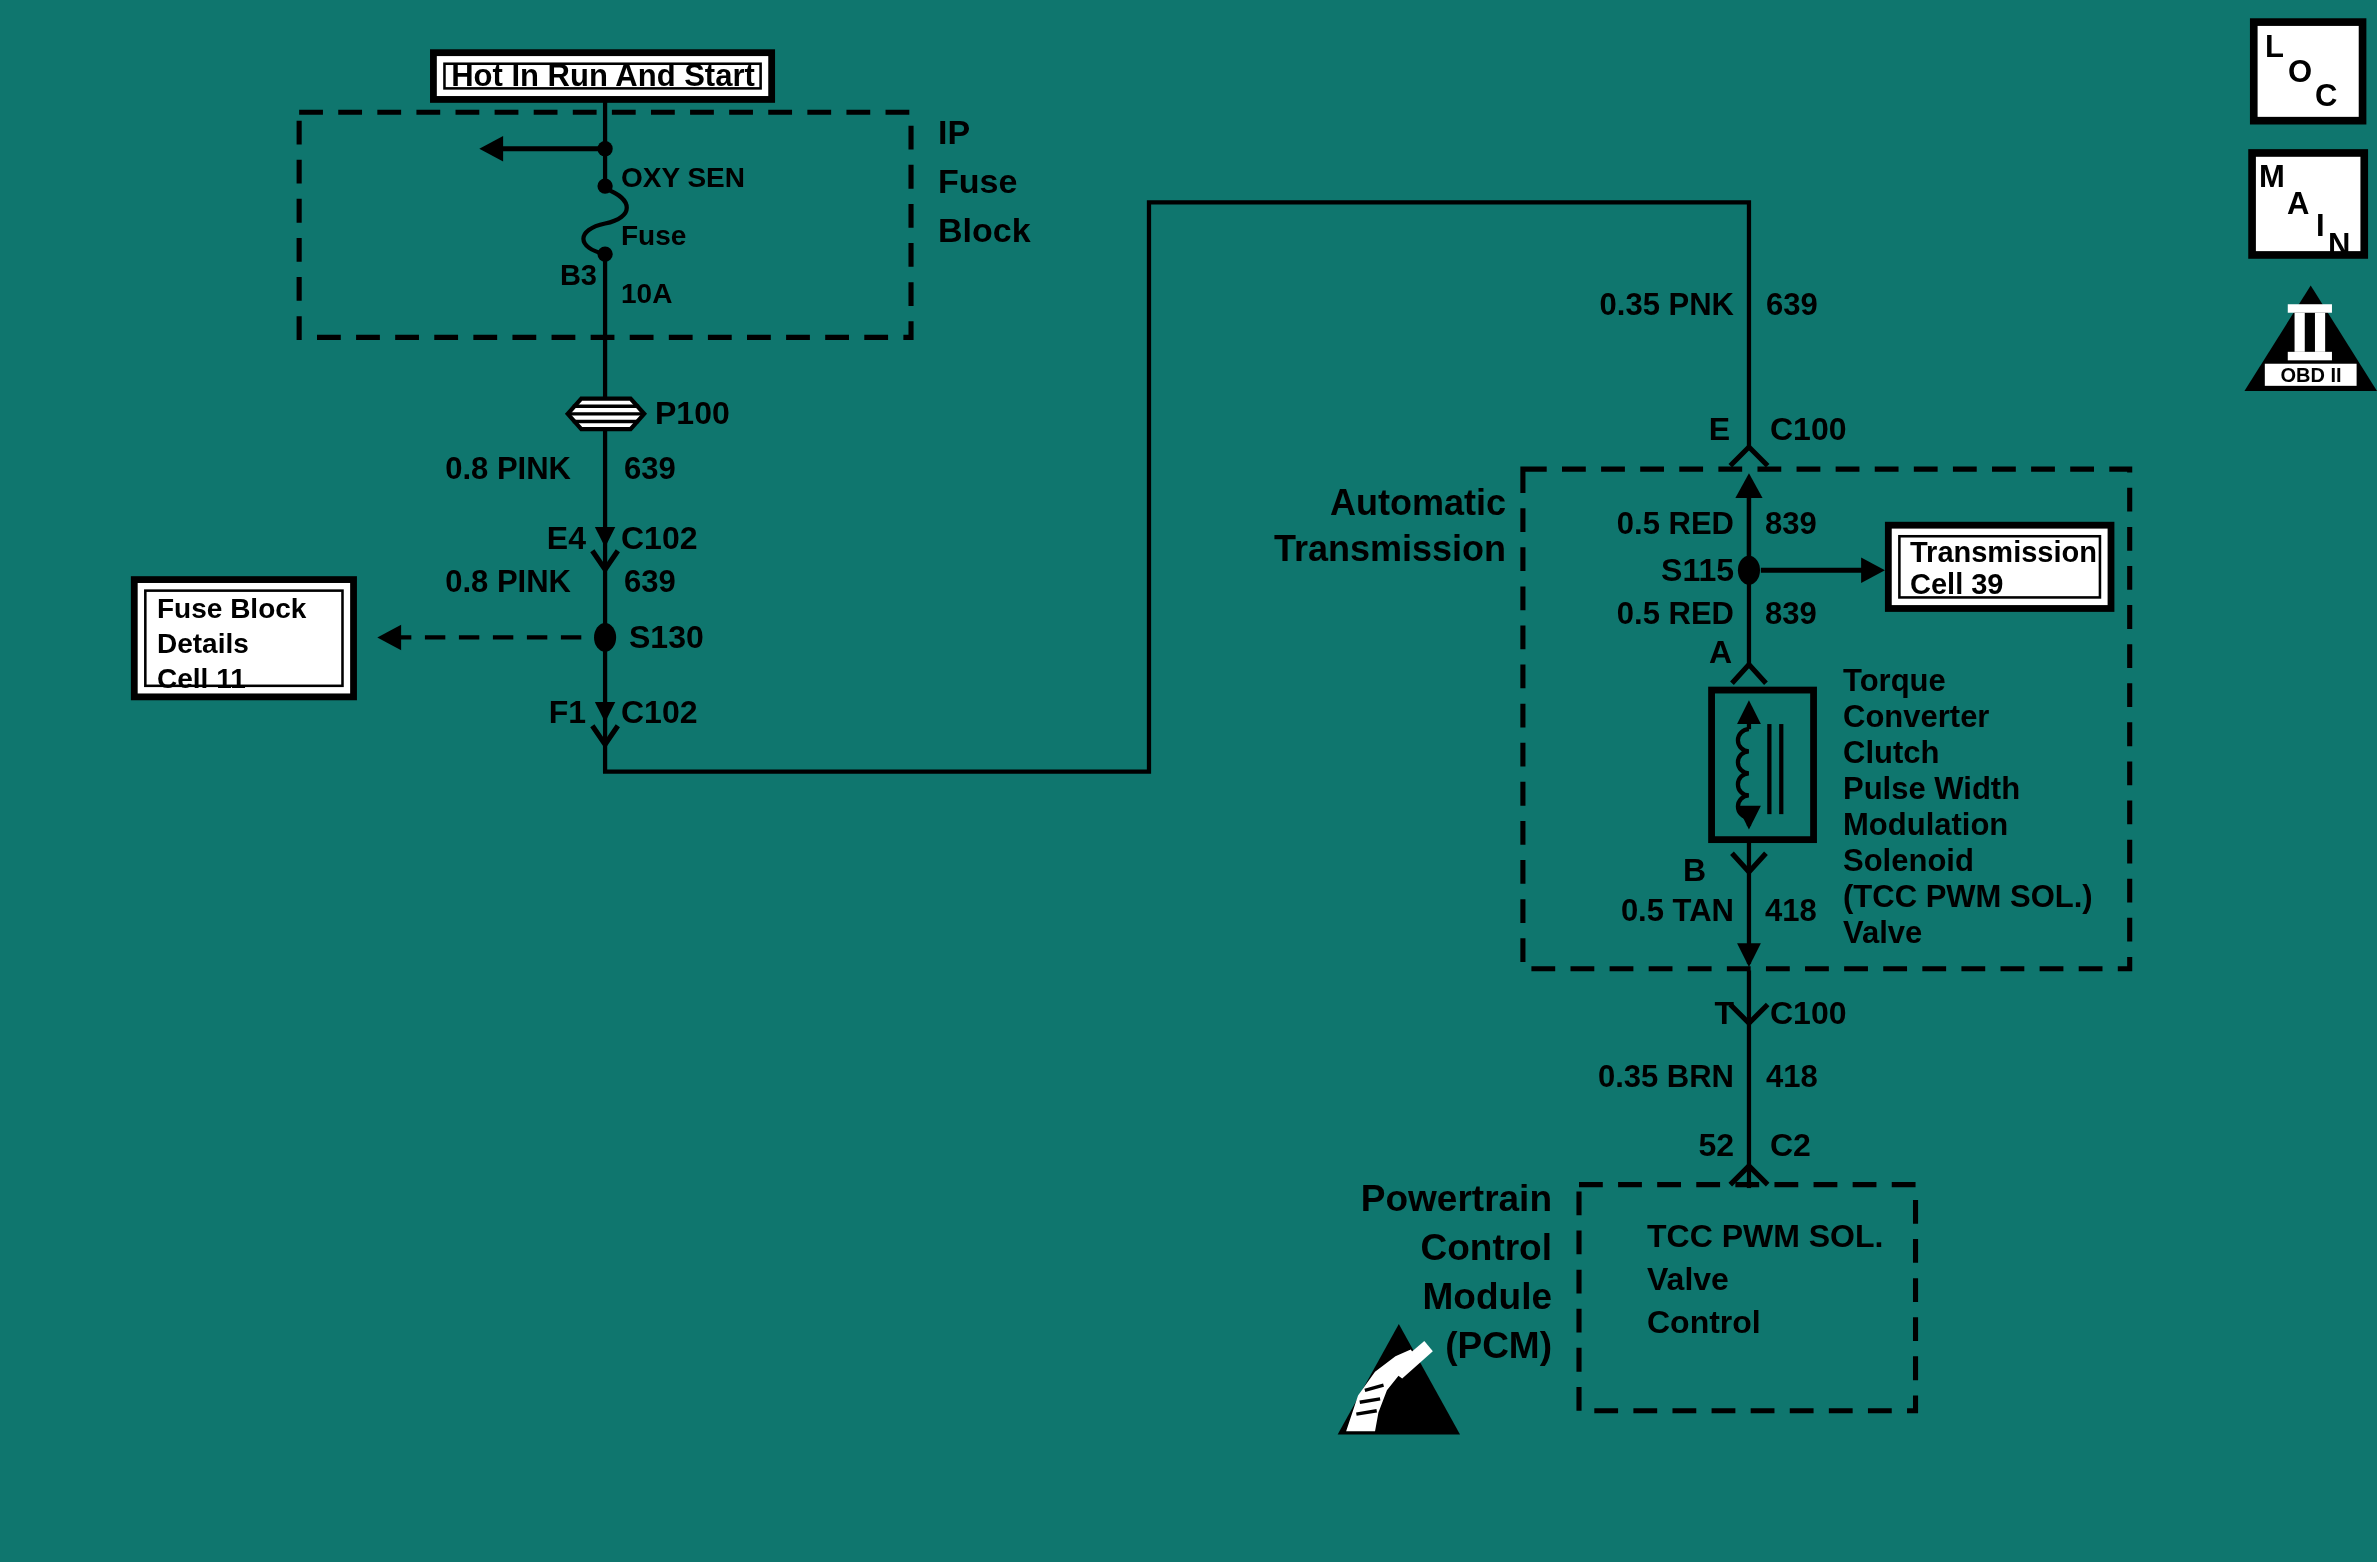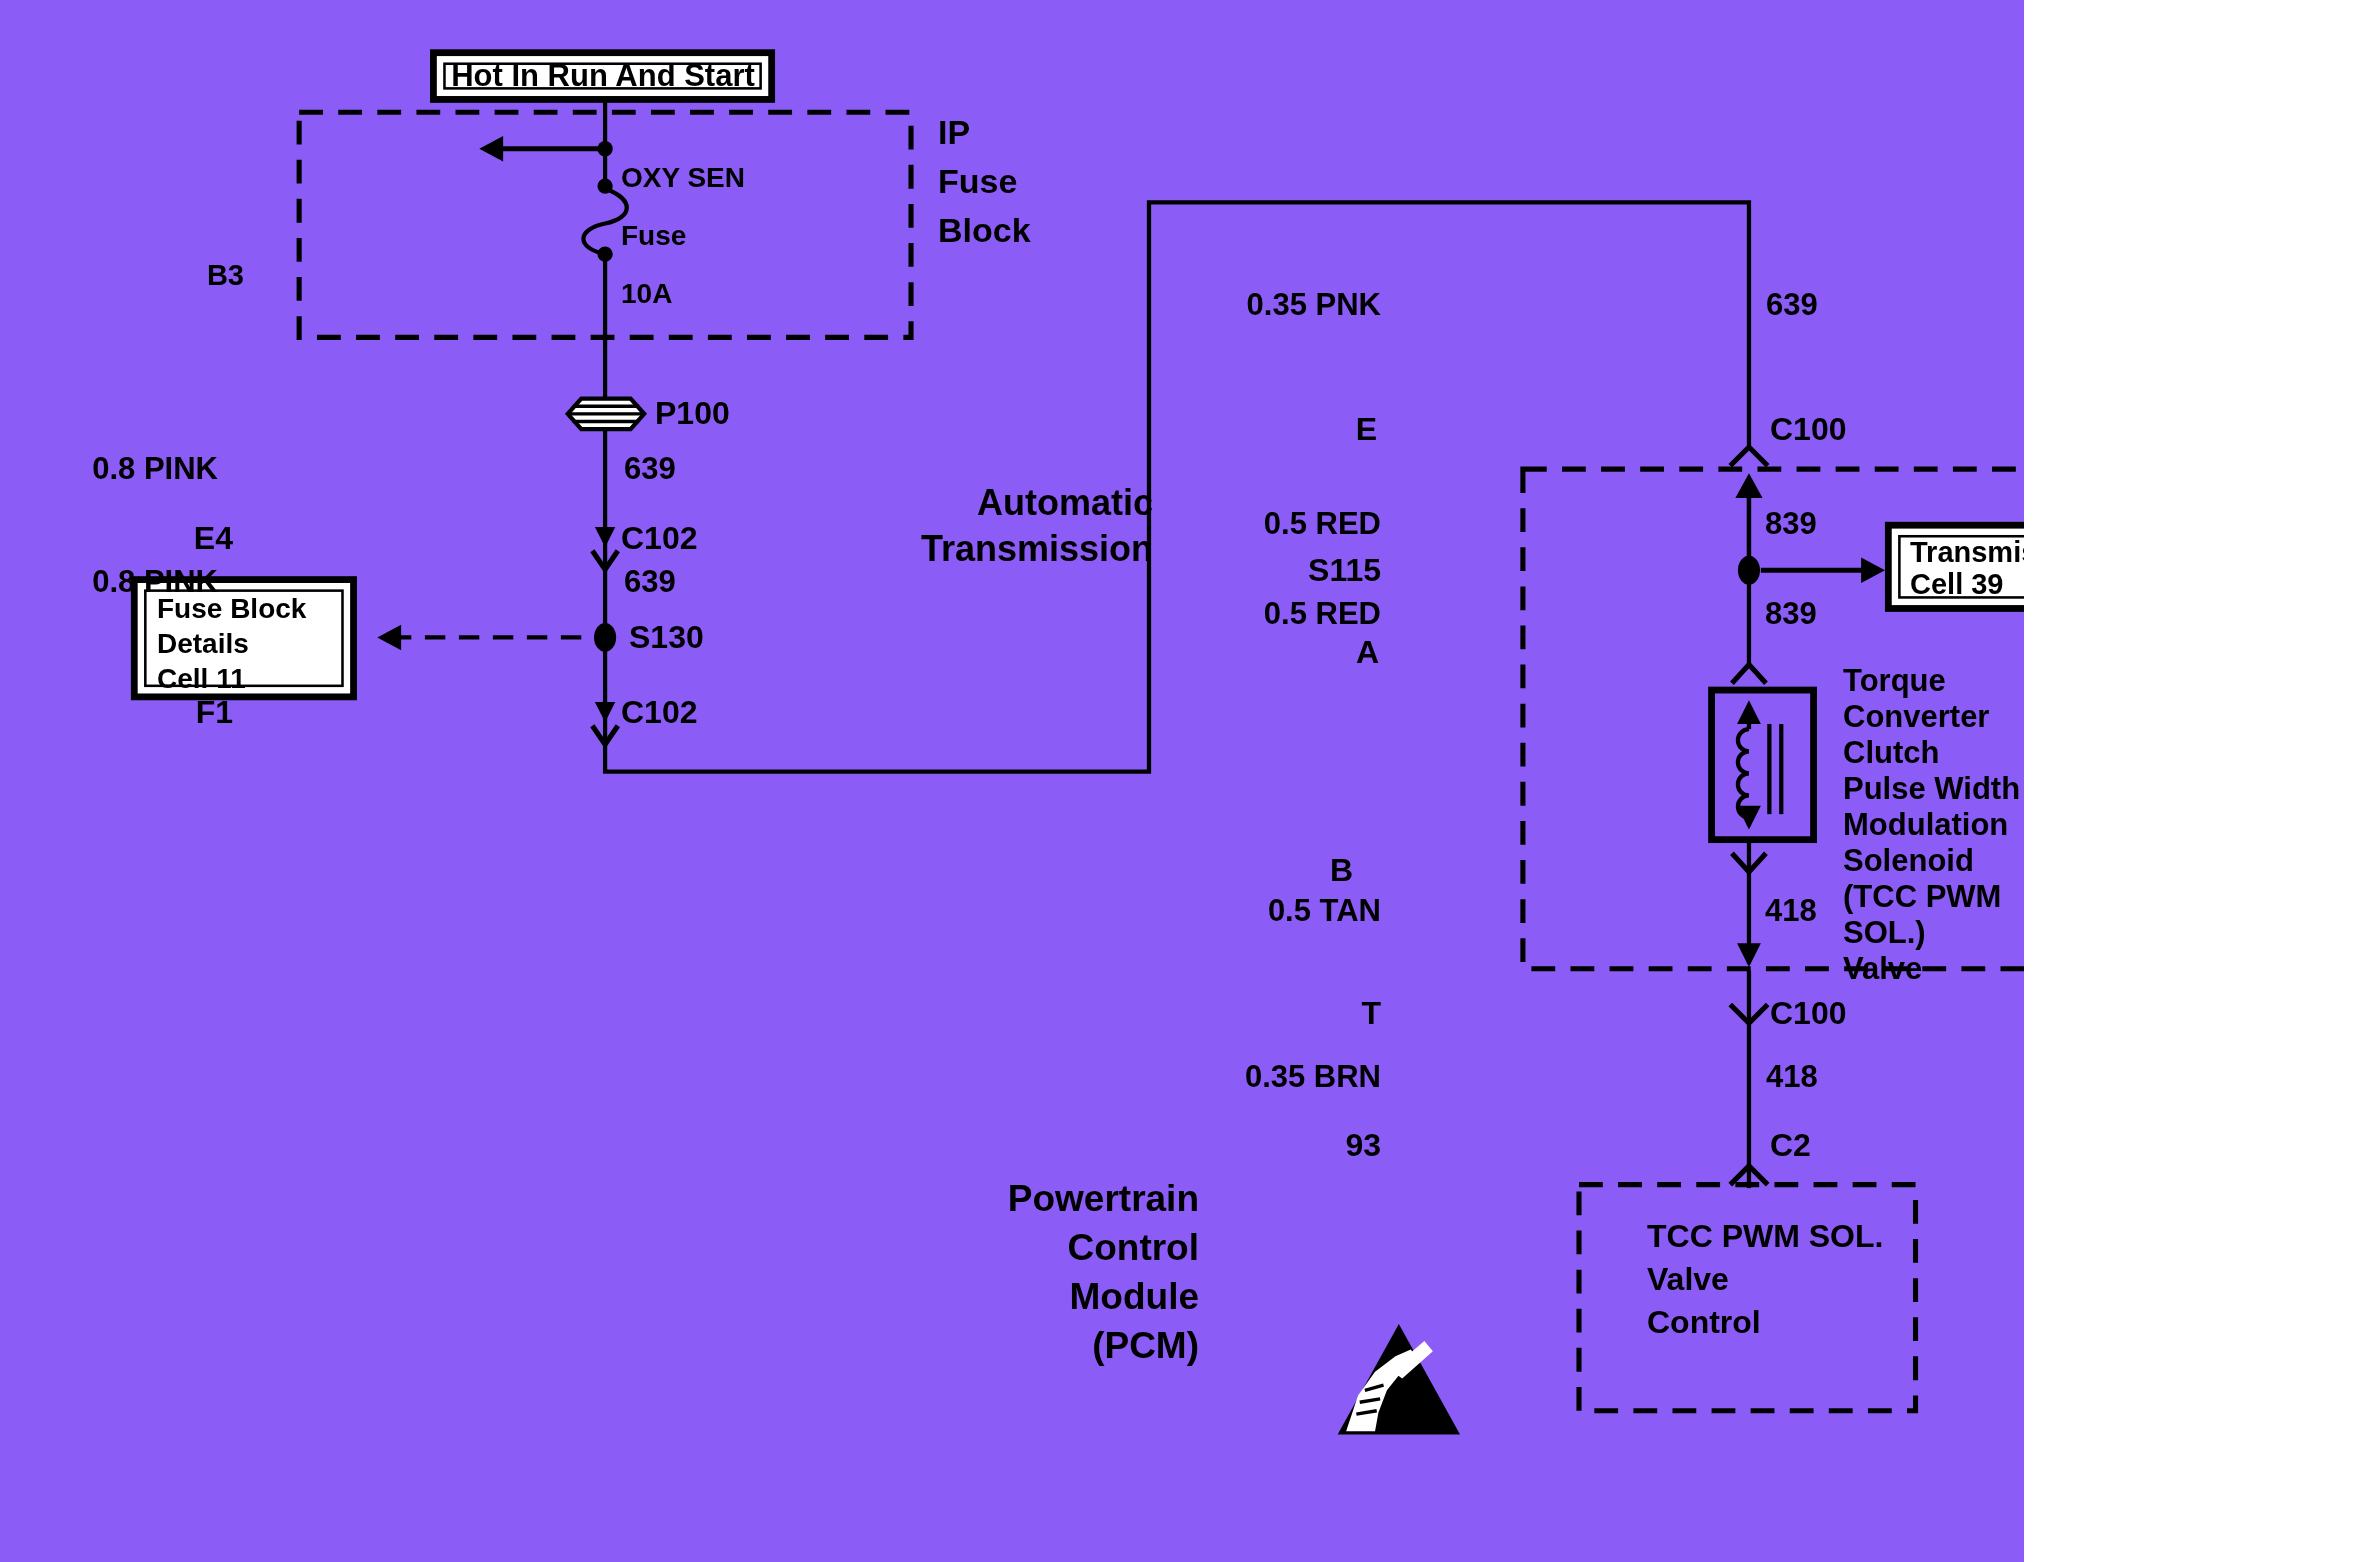--- a/index.html
+++ b/index.html
@@ -1,16 +1,16 @@
 <!DOCTYPE html>
 <html style="font-size:13.6px"><head>
 <meta charset="utf-8">
 <style>
   html,body{margin:0;padding:0;background:#fff;}
-  #page{position:relative;width:2024px;height:1562px;background:#8b5cf6;overflow:hidden;}
+  #page{position:relative;width:2377px;height:1562px;background:#0f766e;overflow:hidden;}
   .t{position:absolute;font-weight:bold;color:#000;white-space:pre-line;font-family:"Liberation Sans",sans-serif;}
   .r{text-align:right;}
   .c{text-align:center;}
   .f33{font-size:28px;line-height:35px;}
   .f34{font-size:29px;line-height:36px;}
   .f36{font-size:31px;line-height:37px;}
   .f37{font-size:31px;line-height:38px;}
   .f38{font-size:32px;line-height:39px;}
   .f40{font-size:34px;line-height:49px;}
   .f42{font-size:36px;line-height:46px;}
@@ -178,21 +178,21 @@
 
   <div class="t f37 r" style="right:643px;top:892px;">0.5 TAN</div>
   <div class="t f37" style="left:1765px;top:892px;">418</div>
 
   <div class="t f38 r" style="right:643px;top:994px;">T</div>
   <div class="t f38" style="left:1770px;top:994px;">C100</div>
 
   <div class="t f37 r" style="right:643px;top:1058px;">0.35 BRN</div>
   <div class="t f37" style="left:1766px;top:1058px;">418</div>
 
-  <div class="t f38 r" style="right:643px;top:1126px;">93</div>
+  <div class="t f38 r" style="right:643px;top:1126px;">52</div>
   <div class="t f38" style="left:1770px;top:1126px;">C2</div>
 
   <div class="t f38" style="left:1647px;top:1215px;line-height:43px;">TCC PWM SOL.
 Valve
 Control</div>
   <div class="t f44 r" style="right:825px;top:1174px;">Powertrain
 Control
 Module
 (PCM)</div>
 

